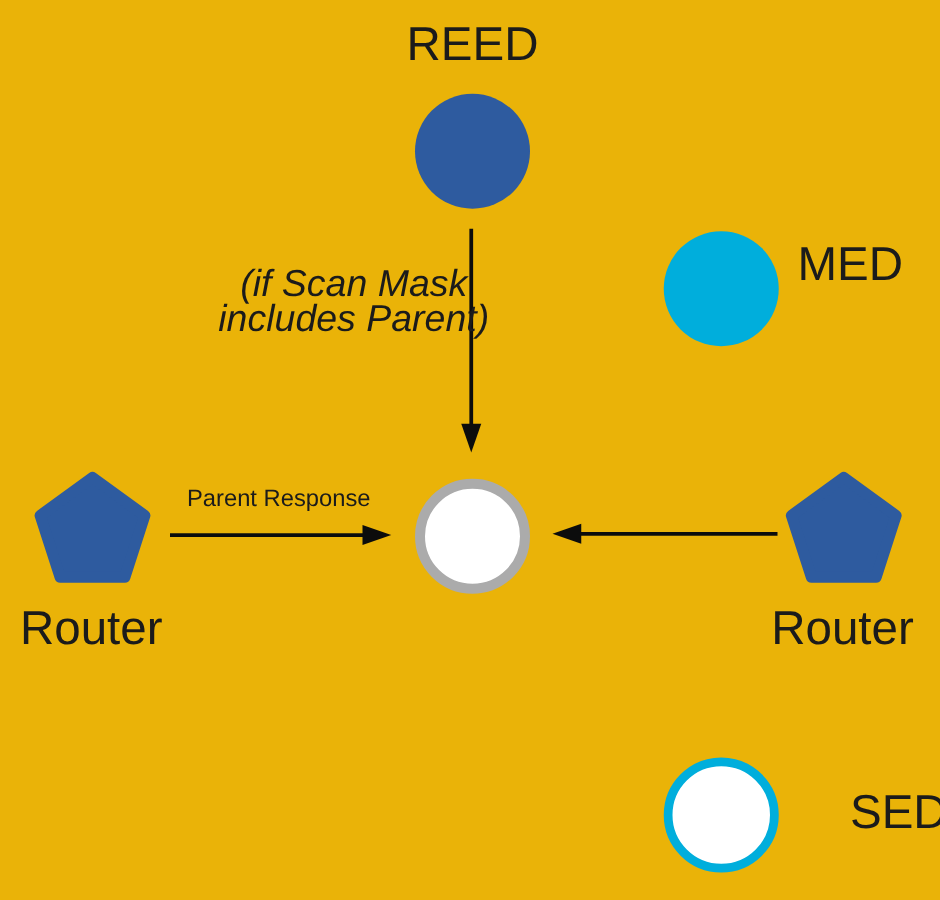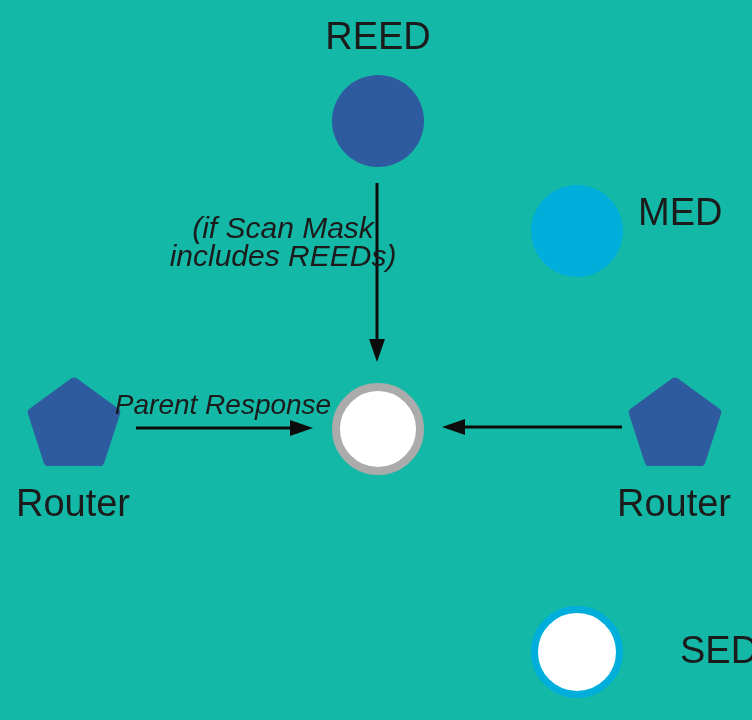--- a/index.html
+++ b/index.html
@@ -2,21 +2,21 @@
 <html style="--blue: #2E5B9F; --cyan: #00AEDC; --gray: #ABABAB; --ink: #1B1B1B;"><head>
 <meta charset="utf-8">
 <style>
   html, body { margin: 0; padding: 0; background: #ffffff; }
   body { font-family: "Liberation Sans", sans-serif; color: var(--ink, #1b1b1b); }
 
   .canvas {
     position: relative;
     width: 752px;
     height: 720px;
-    background: #14b8a6;
+    background: #eab308;
     overflow: hidden;
   }
 
   .arrow-layer {
     position: absolute;
     left: 0; top: 0;
     width: 752px; height: 720px;
   }
 
   .edge-line { stroke: #0c0c0c; stroke-width: 3; }
@@ -53,22 +53,21 @@
     position: absolute;
     font-size: 30px;
     line-height: 28px;
     font-style: italic;
     text-align: center;
     color: var(--ink, #1b1b1b);
     white-space: nowrap;
   }
   .edge-label {
     position: absolute;
-    font-size: 28px;
-    font-style: italic;
+    font-size: 19px;
     color: var(--ink, #1b1b1b);
     white-space: nowrap;
   }
 </style>
 </head>
 <body>
 
 <div class="canvas">
 
   <svg class="arrow-layer" viewBox="0 0 752 720" xmlns="http://www.w3.org/2000/svg">
@@ -90,21 +89,21 @@
 
     <polygon class="pentagon" points="74,382 32.2,412.4 48.1,461.6 99.9,461.6 115.8,412.4" fill="#2E5B9F"></polygon>
     <polygon class="pentagon" points="675,382 633.2,412.4 649.1,461.6 700.9,461.6 716.8,412.4" fill="#2E5B9F"></polygon>
   </svg>
 
   <div class="node-label centered" style="left:378px; top:16px;">REED</div>
   <div class="node-circle fill-blue" style="left:332px; top:75px;"></div>
 
   <div class="note centered" style="left:283px; top:214px;">
     <div>(if Scan Mask</div>
-    <div>includes REEDs)</div>
+    <div>includes Parent)</div>
   </div>
 
   <div class="node-circle fill-cyan" style="left:531px; top:185px;"></div>
   <div class="node-label" style="left:638px; top:192px;">MED</div>
 
   <div class="node-circle outline-gray" style="left:332px; top:383px;"></div>
 
   <div class="edge-label centered" style="left:223px; top:389px;">Parent Response</div>
 
   <div class="node-label centered" style="left:73px; top:483px;">Router</div>

